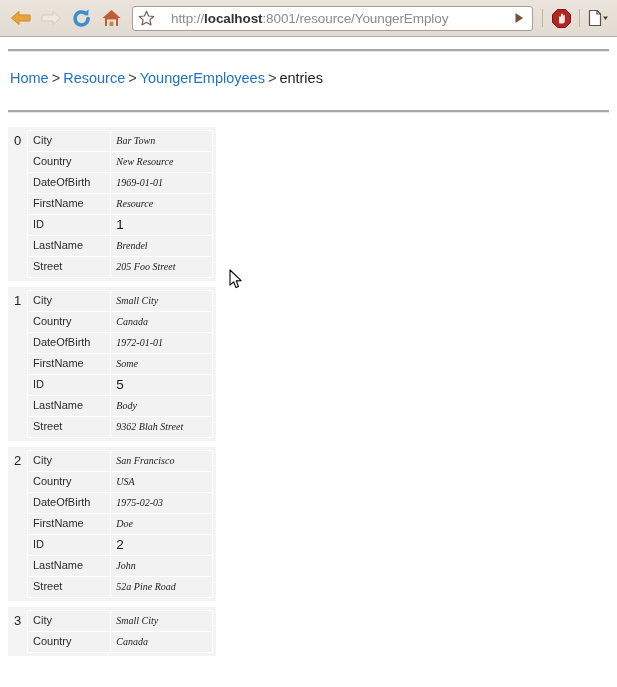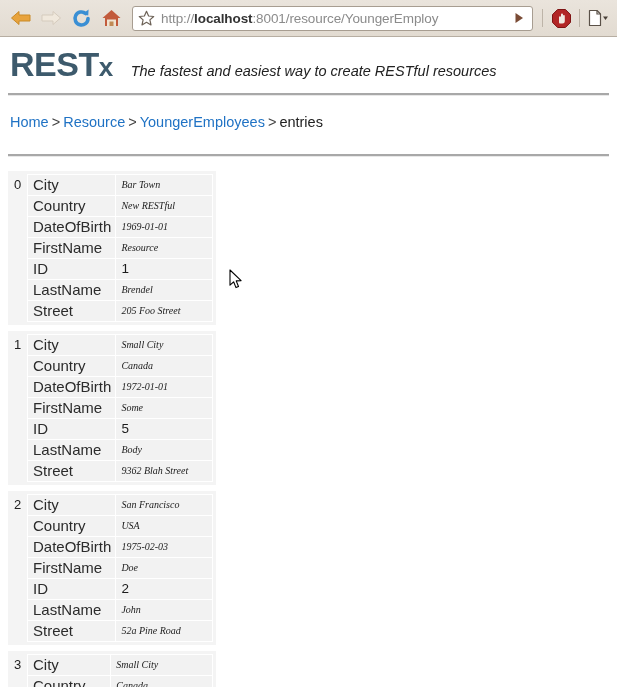--- a/index.html
+++ b/index.html
@@ -45,21 +45,21 @@
     padding: 0 2px 0 5px;
     box-sizing: border-box;
     overflow: hidden;
   }
   .url-text {
     flex: 1 1 auto;
     font-size: 13.5px;
     color: #8b8b8b;
     white-space: nowrap;
     overflow: hidden;
-    margin-left: 6px;
+    margin-left: 16px;
     letter-spacing: -0.1px;
   }
   .url-text b { color: #333333; font-weight: bold; }
   .go-btn {
     width: 22px;
     height: 23px;
     display: flex;
     align-items: center;
     justify-content: center;
     flex: 0 0 auto;
@@ -150,21 +150,21 @@
   }
   .record-table {
     border-collapse: separate;
     border-spacing: 1px;
     background: #ffffff;
     flex: 1 1 auto;
   }
   .record-table td {
     background: #f2f2f2;
     padding: 1px 4px 2px 5px;
-    font-size: 15px;
+    font-size: 11px;
     line-height: 17px;
     vertical-align: top;
   }
   .record-table td.key {
     width: 72px;
     color: #2b2b2b;
     font-family: "Liberation Sans", sans-serif;
     white-space: nowrap;
   }
   .record-table td.val {
@@ -249,43 +249,39 @@
       <path d="M2.5 2.5 H10 L13.5 6 V17.5 H2.5 Z" fill="#ffffff" stroke="#5a5148" stroke-width="1.2" stroke-linejoin="round"></path>
       <path d="M10 2.5 L10 6 L13.5 6" fill="none" stroke="#5a5148" stroke-width="1.2"></path>
       <path d="M16 8.5 L21 8.5 L18.5 12 Z" fill="#4a4038"></path>
     </svg>
   </div>
 
 </div>
 
 <div id="page">
 
-  <div id="site-header">
-    <div id="site-title"><span>REST</span><span class="x">x</span></div>
-    <div id="site-tagline">The fastest and easiest way to create RESTful resources</div>
-  </div>
 
   <hr class="rule" id="rule-top">
 
   <div id="breadcrumb"><a href="#">Home</a><span class="sep">&gt;</span><a href="#">Resource</a><span class="sep">&gt;</span><a href="#">YoungerEmployees</a><span class="sep">&gt;</span><span class="current">entries</span></div>
 
   <hr class="rule" id="rule-bottom">
 
   <div id="entries">
       <div class="record">
         <div class="record-index">0</div>
         <table class="record-table">
           <tbody>
             <tr>
               <td class="key">City</td>
               <td class="val">Bar Town</td>
             </tr>
             <tr>
               <td class="key">Country</td>
-              <td class="val">New RESTful</td>
+              <td class="val">New Resource</td>
             </tr>
             <tr>
               <td class="key">DateOfBirth</td>
               <td class="val">1969-01-01</td>
             </tr>
             <tr>
               <td class="key">FirstName</td>
               <td class="val">Resource</td>
             </tr>
             <tr>

